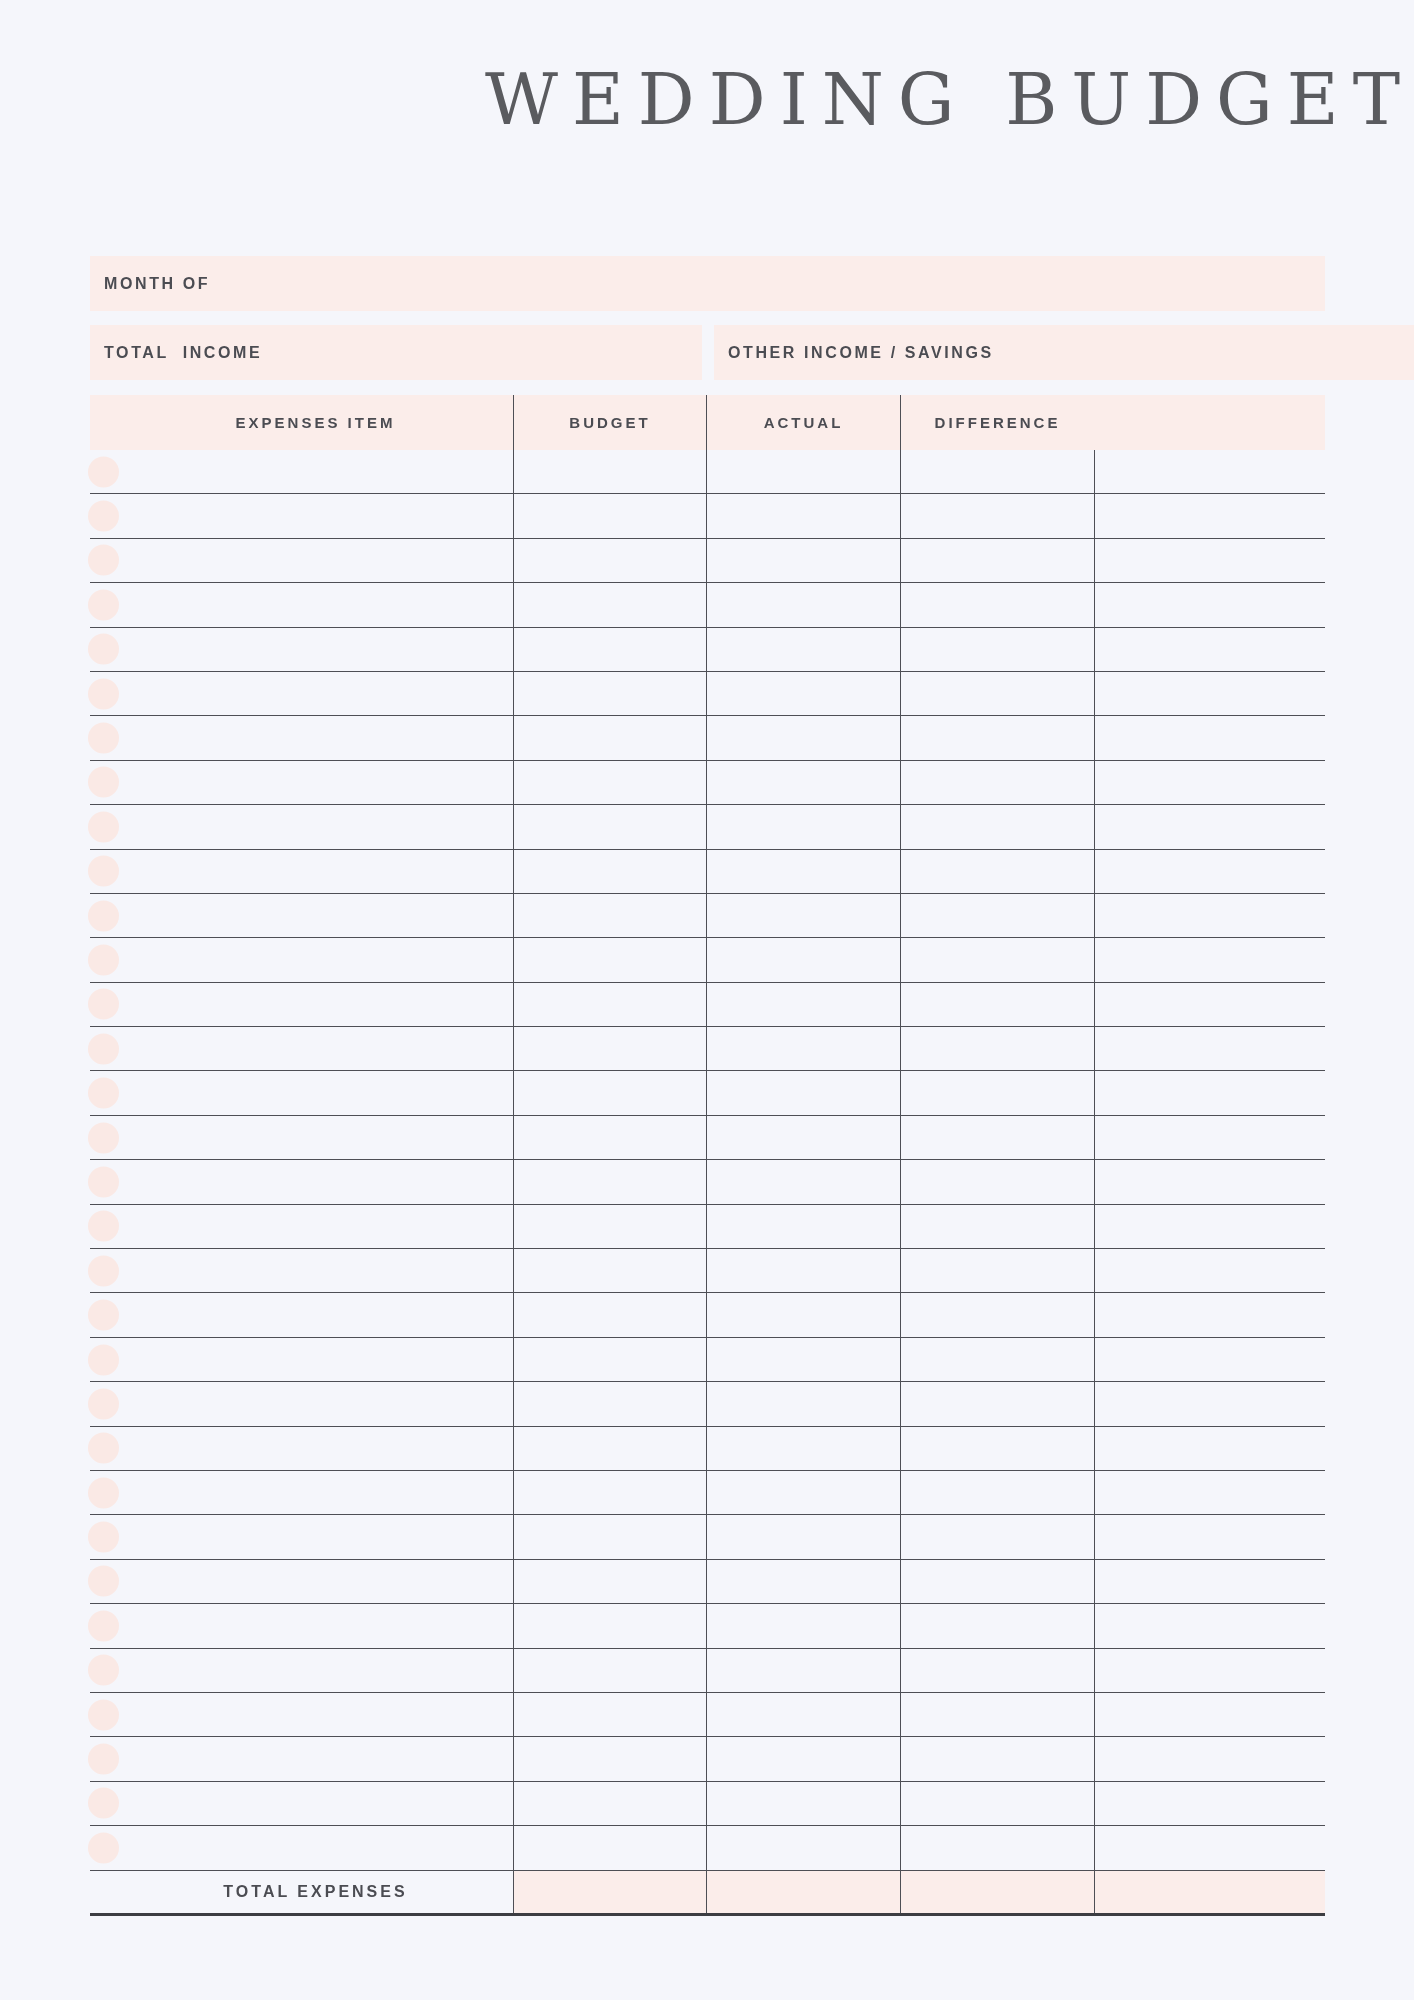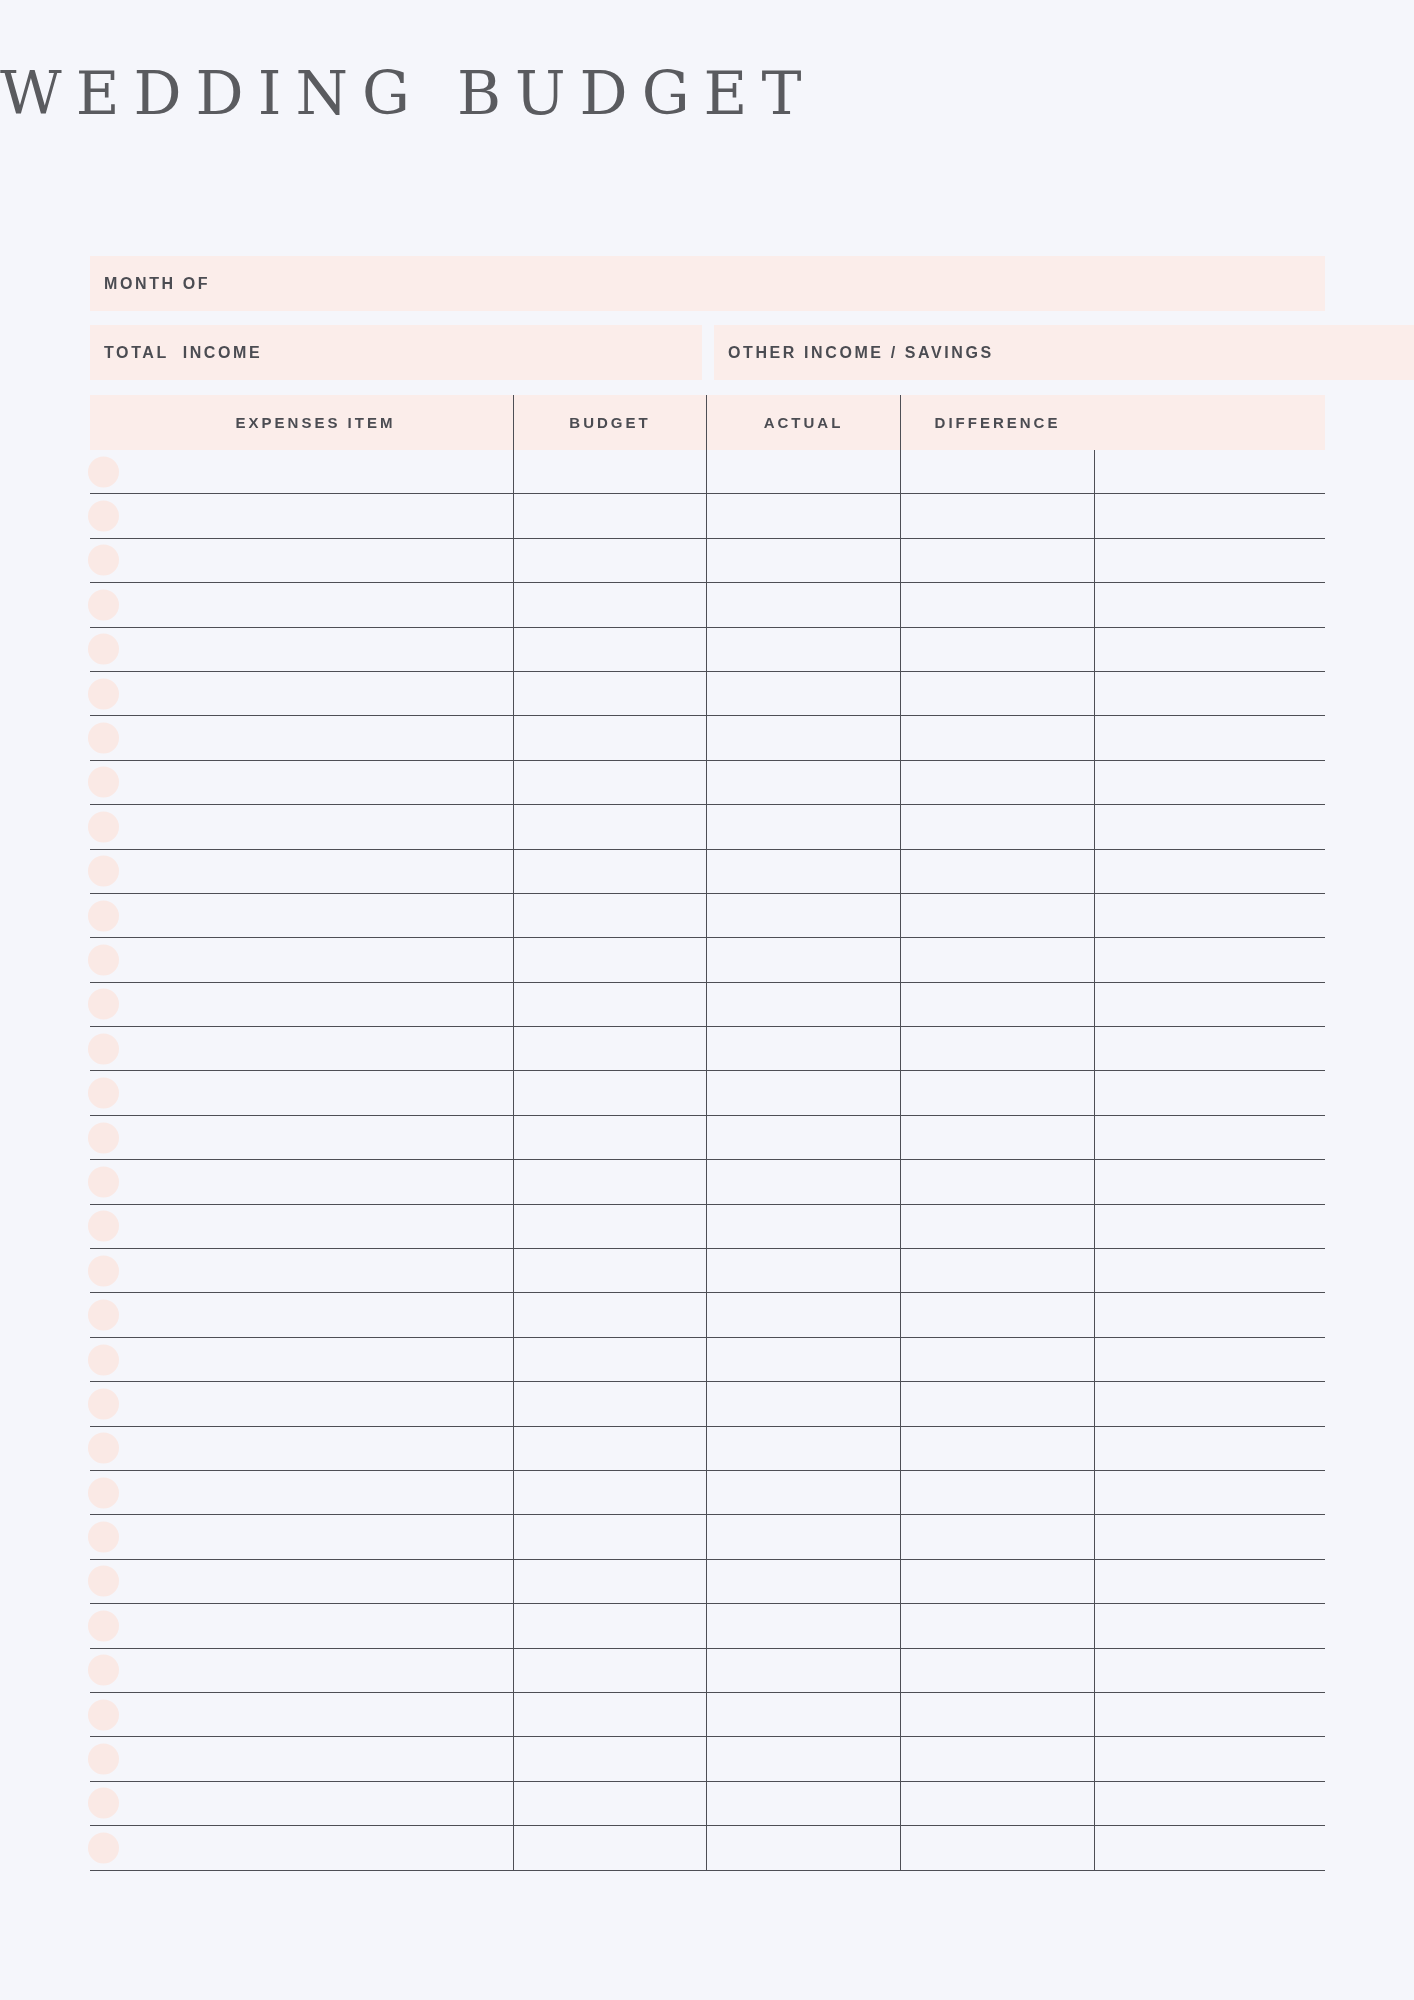--- a/index.html
+++ b/index.html
@@ -15,24 +15,24 @@
     position:relative;
     width:1414px;height:2000px;
     margin:0 auto;
     background:var(--bg);
     font-family:"Liberation Sans", sans-serif;
     overflow:hidden;
   }
   .title{
     position:absolute;
     top:58px;left:0;width:100%;
-    text-align:left;
+    text-align:right;
     font-family:"DejaVu Serif","Liberation Serif",serif;
     font-weight:400;
-    font-size:60px;
+    font-size:71px;
     letter-spacing:14px;
     color:var(--title);
     white-space:pre;
   }
   .field-bar{
     position:absolute;
     height:55px;
     background:var(--pink);
     display:flex;align-items:center;
     box-sizing:border-box;
@@ -415,15 +415,24 @@
           <div class="cell c0">
             <span class="row-dot"></span>
           </div>
           <div class="cell c1"></div>
           <div class="cell c2"></div>
           <div class="cell c3"></div>
           <div class="cell c4"></div>
         </div>
       </div>
 
+    <div class="t-row t-foot">
+      <div class="cell c0">
+        <span class="foot-label">TOTAL EXPENSES</span>
+      </div>
+      <div class="cell c1 foot-cell-pink"></div>
+      <div class="cell c2 foot-cell-pink"></div>
+      <div class="cell c3 foot-cell-pink"></div>
+      <div class="cell c4 foot-cell-pink"></div>
+    </div>
 
   </div>
 </div>
 
 </body></html>

